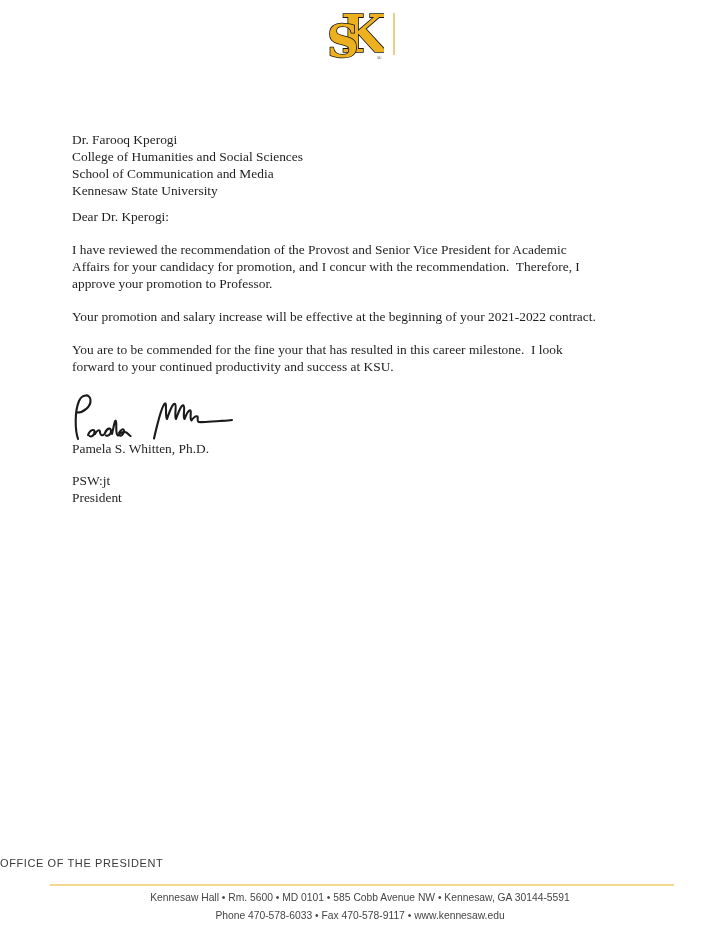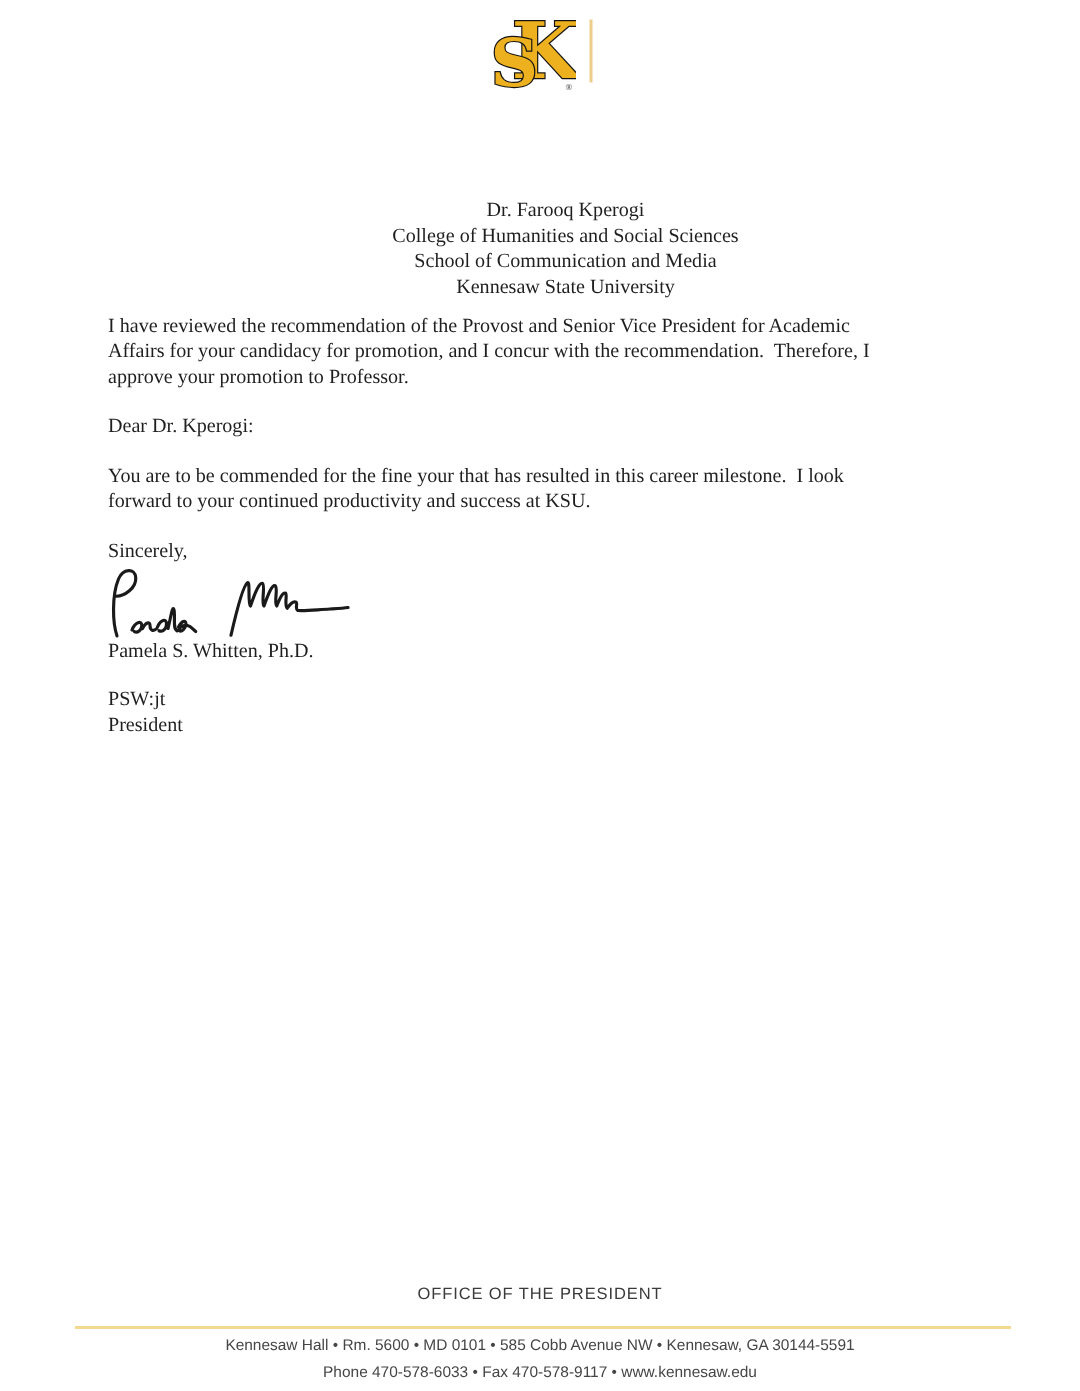--- a/index.html
+++ b/index.html
@@ -20,31 +20,31 @@
   .wm1 { font-size:19px; font-weight:bold; letter-spacing:0.6px; color:#131313; }
   .wm2 { font-size:16.5px; font-weight:400; letter-spacing:6px; color:#3c3c3c; margin-top:1px; }
 
   
   .letter {
     position:absolute; left:72px; top:131px; width:610px;
     font-size:13.4px; line-height:17px;
   }
   .block { white-space:pre-wrap; margin:0; }
   .date        { margin-bottom:33px; }
-  .recipient   { margin-bottom:9px;text-align:center; }
+  .recipient   { margin-bottom:9px; }
   .salutation  { margin-bottom:16px; }
   .para        { margin-bottom:16px; }
   .closing     { margin-bottom:0; }
   .signature   { margin:1px 0 -7px -4px; }
   .signer      { margin:0; }
   .reference   { margin-top:15px; }
 
   
   .footer-office {
-    position:absolute; top:857px; left:0; width:100%; text-align:center;
+    position:absolute; top:857px; left:0; width:100%; 
     font-family:"Liberation Sans", sans-serif; font-size:11px;
     letter-spacing:0.6px; color:#3a3a3a;
   }
   .footer-rule {
     position:absolute; top:884px; left:50px; right:46px; height:2px;
     background:#f3d98f;
   }
   .footer-line {
     position:absolute; left:0; width:100%; text-align:center;
     font-family:"Liberation Sans", sans-serif; font-size:10.3px; color:#454545;
@@ -68,31 +68,31 @@
     <div class="logo-sep"></div>
   </div>
 
   <div class="letter">
 
     <p class="block recipient">Dr. Farooq Kperogi
 College of Humanities and Social Sciences
 School of Communication and Media
 Kennesaw State University</p>
 
+    <p class="block salutation">Dear Dr. Kperogi:</p>
+
     <p class="block para">I have reviewed the recommendation of the Provost and Senior Vice President for Academic
 Affairs for your candidacy for promotion, and I concur with the recommendation.  Therefore, I
 approve your promotion to Professor.</p>
 
-    <p class="block salutation">Dear Dr. Kperogi:</p>
-
+    <p class="block para">Your promotion and salary increase will be effective at the beginning of your 2021-2022 contract.</p>
 
     <p class="block para">You are to be commended for the fine your that has resulted in this career milestone.  I look
 forward to your continued productivity and success at KSU.</p>
 
-    <p class="block closing">Sincerely,</p>
 
     <div class="signature">
       <svg width="168" height="52" viewBox="0 0 168 52" aria-hidden="true">
         <g fill="none" stroke="#1a1a1a" stroke-width="2.1" stroke-linecap="round" stroke-linejoin="round">
 
           <path d="M10,48 C7,39 6.5,21 11,10 C14,3 22,2.5 22.5,9 C23,16 15,21.5 9.5,21.5"></path>
 
           <path d="M20,44 C22,38.5 26.5,37.5 26.5,41 C26.5,44 23.5,46.5 21.5,45
                    M27,43 C29,39 32,38 32,41 C32,44 34,45.5 36.5,43
                    M37,42 C39,37 43,36 43,40 C43,43.5 40,45.5 38,44.5

